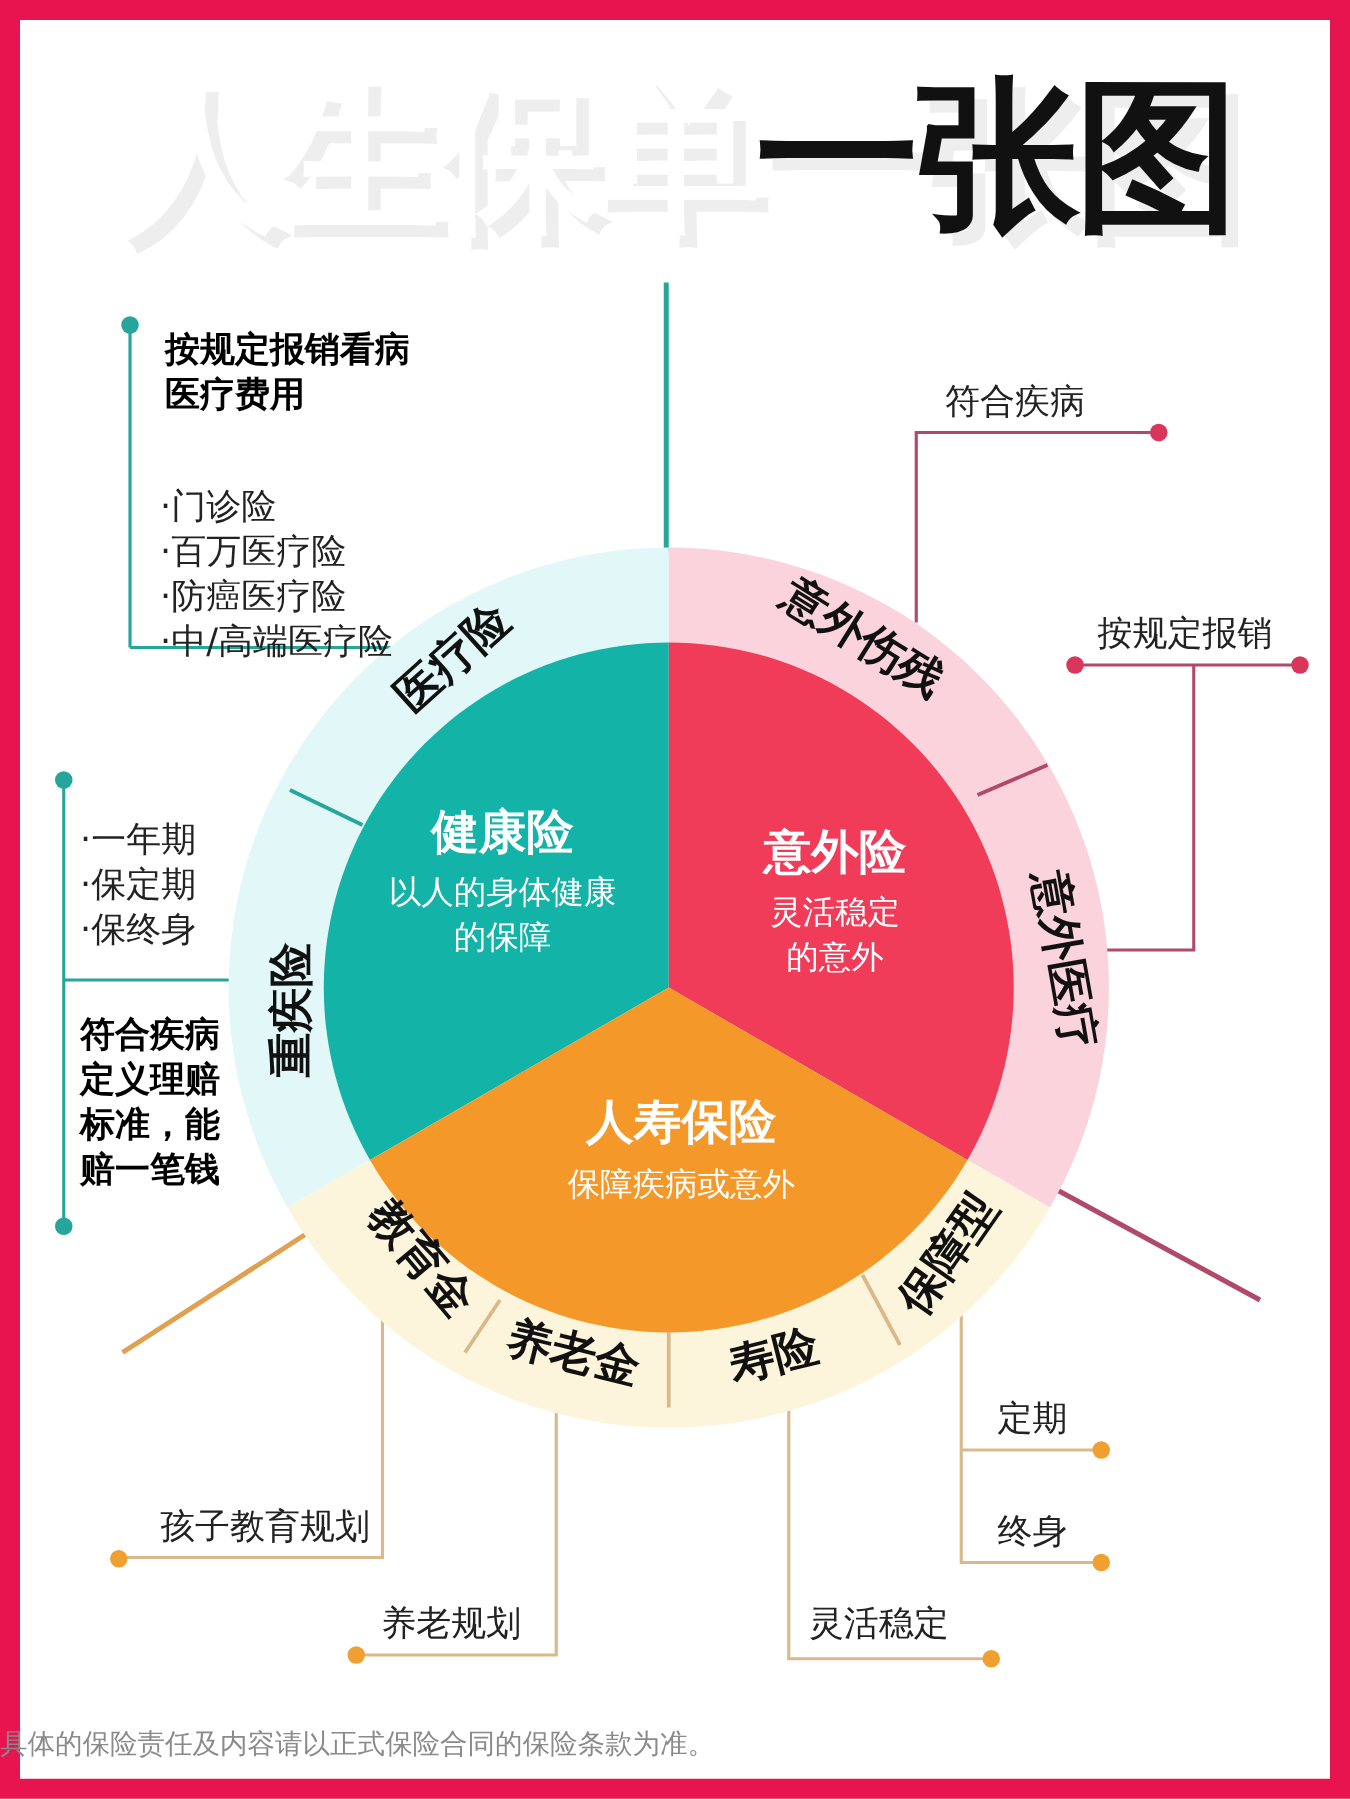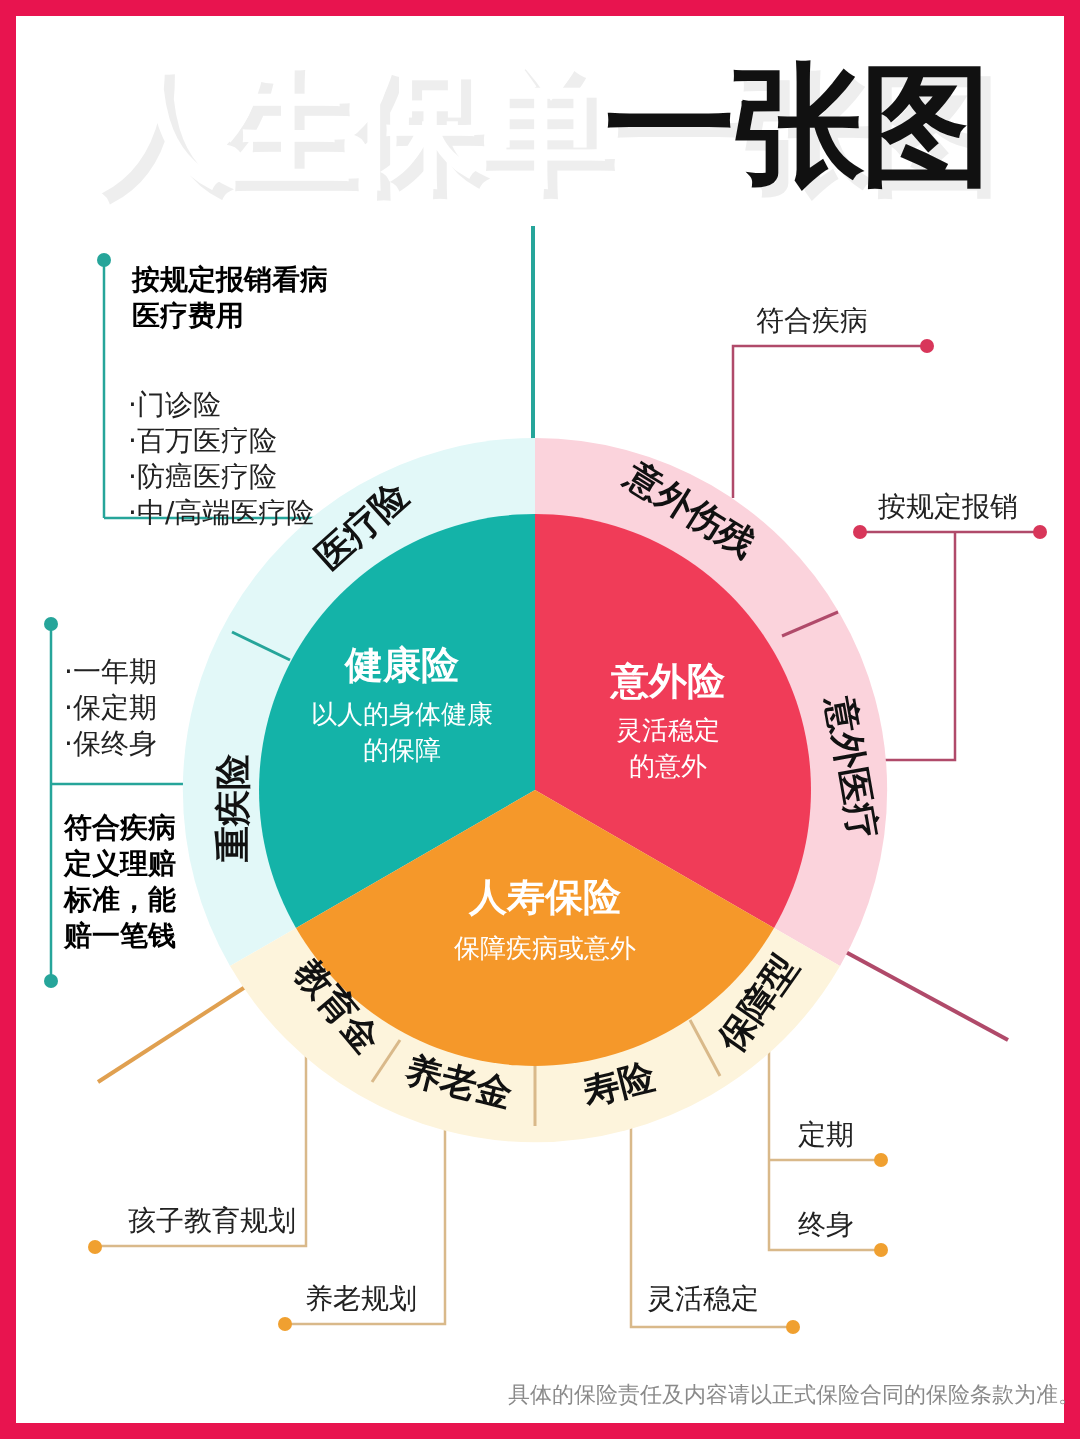--- a/index.html
+++ b/index.html
@@ -144,13 +144,13 @@
 
 <div class="txt note" style="left:756px; top:302px;">符合疾病</div>
 <div class="txt note" style="left:878px; top:488px;">按规定报销</div>
 
 <div class="txt note" style="left:128px; top:1202px;">孩子教育规划</div>
 <div class="txt note" style="left:305px; top:1280px;">养老规划</div>
 <div class="txt note" style="left:647px; top:1280px;">灵活稳定</div>
 <div class="txt note" style="left:798px; top:1116px;">定期</div>
 <div class="txt note" style="left:798px; top:1206px;">终身</div>
 
-<div class="txt footer" style="left:0; top:1380px; width:1080px; text-align:right;">具体的保险责任及内容请以正式保险合同的保险条款为准。</div>
+<div class="txt footer" style="left:0; top:1380px; width:1080px; text-align:left;">具体的保险责任及内容请以正式保险合同的保险条款为准。</div>
 
 </body></html>

